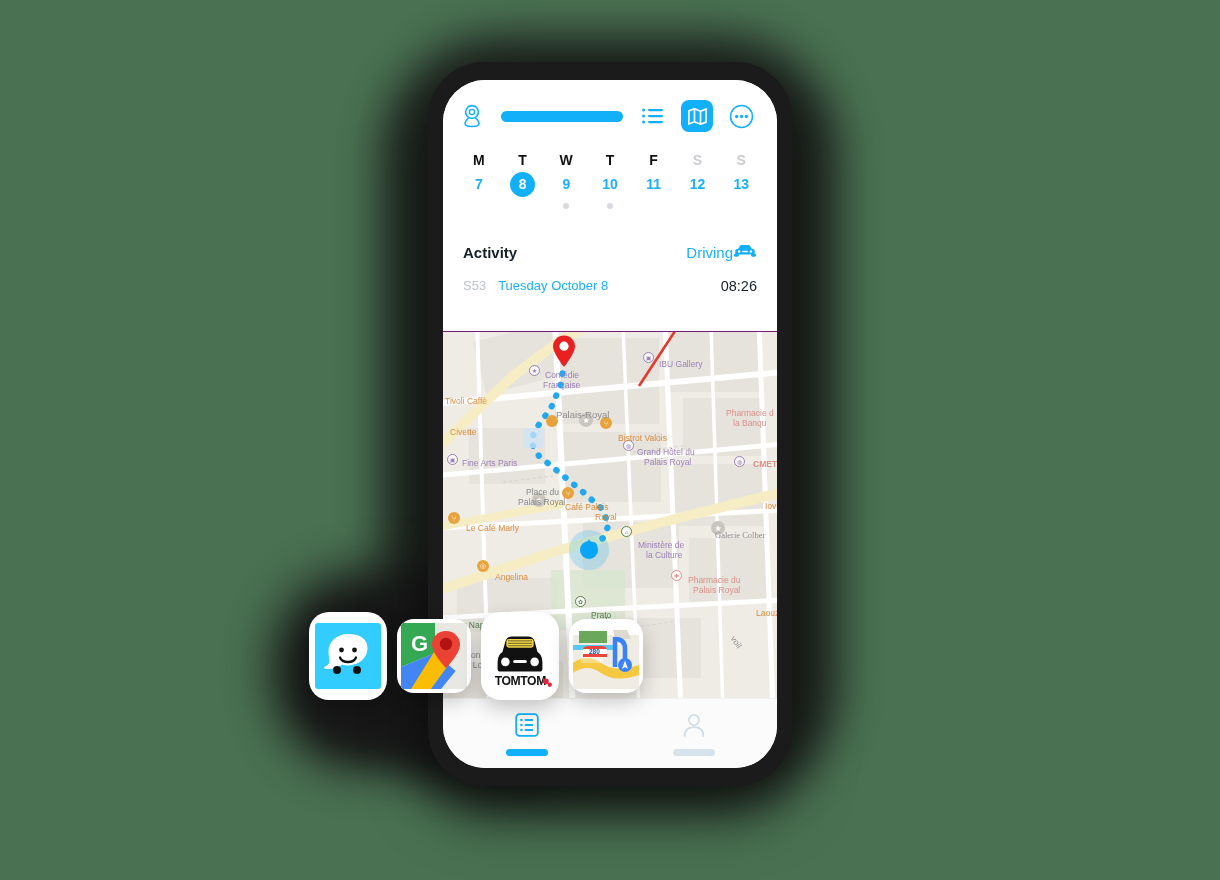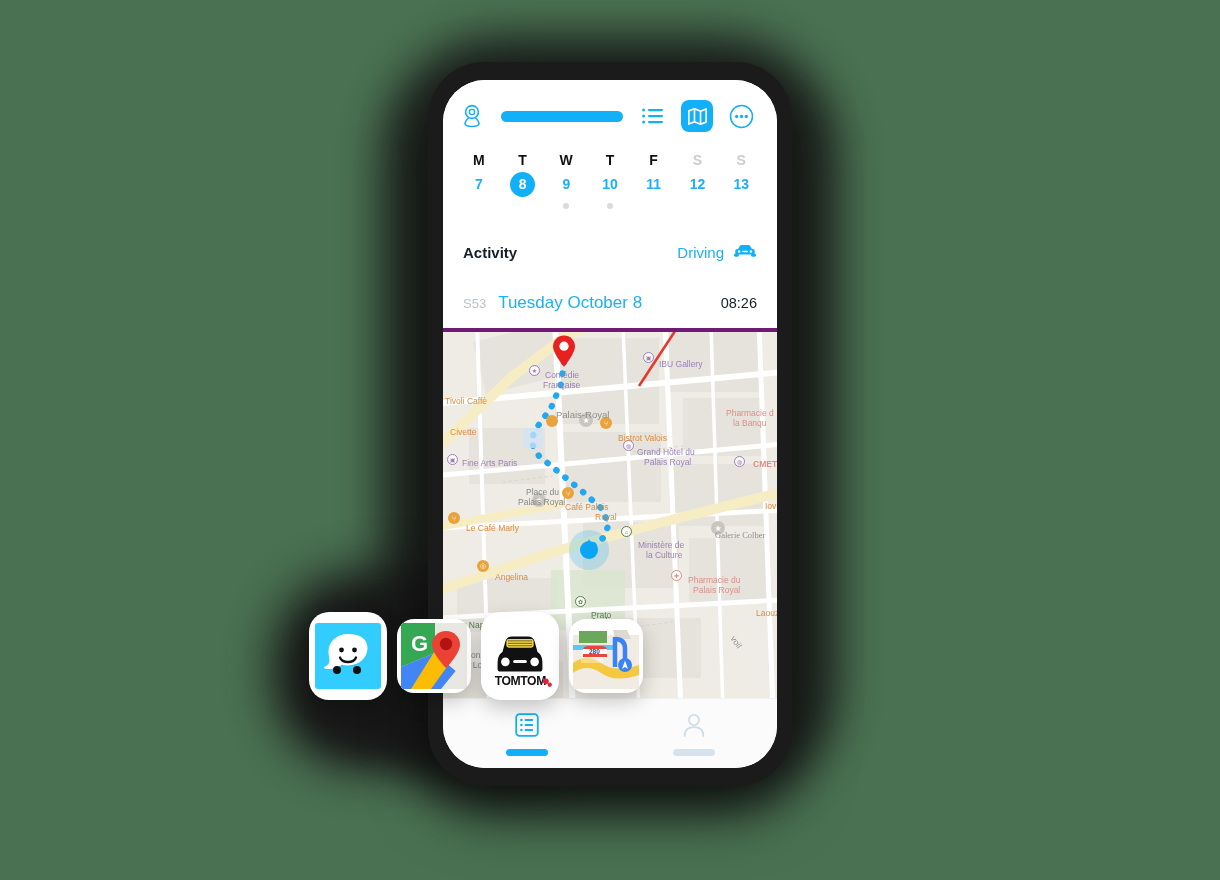--- a/index.html
+++ b/index.html
@@ -104,33 +104,33 @@
   .day .dot.hidden { background: transparent; }
 
   
   .activity-row {
     flex: 0 0 52px;
     display: flex; align-items: center;
     padding: 0 20px;
   }
   .activity-title { font-size: 15px; font-weight: 700; color: #16202b; }
   .activity-mode {
-    margin-left: auto; display: flex; align-items: center; gap: 9px;
+    margin-left: auto; display: flex; align-items: center; 
   }
   .activity-mode .label { font-size: 15px; color: #1cb0f6; }
 
   
   .session-row {
     flex: 0 0 54px;
-    display: flex; align-items: center;
+    display: flex; 
     padding: 0 20px; gap: 12px;
-    border-bottom: 4px solid #701a75;
+    border-bottom: 1px solid #701a75;
   }
   .session-code { font-size: 13px; color: #bcc3ca; font-weight: 500; }
-  .session-date { font-size: 17px; color: #1cb0f6; }
+  .session-date { font-size: 13px; color: #1cb0f6; }
   .session-time { margin-left: auto; font-size: 14.5px; color: #16202b; }
 
   
   .map { position: relative; flex: 1 1 auto; background: #eeece6; overflow: hidden; }
   .map svg { position: absolute; inset: 0; }
   .map-label {
     position: absolute; font-size: 8.5px; line-height: 10px;
     white-space: nowrap; pointer-events: none;
     font-family: "Liberation Sans", sans-serif;
   }

